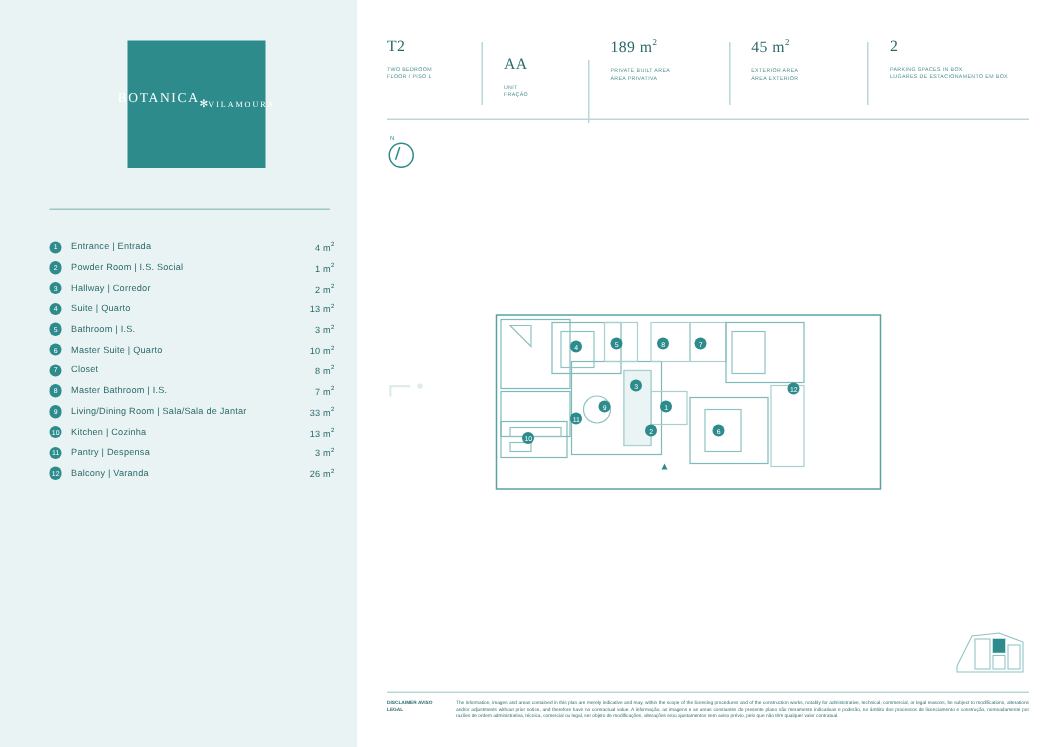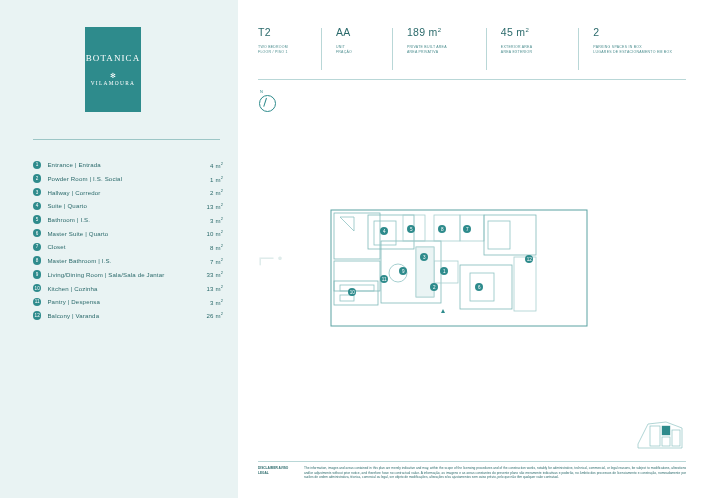--- a/index.html
+++ b/index.html
@@ -25,24 +25,24 @@
   .sidebar {
     position: absolute;
     left: 0; top: 0;
     width: 238px;
     height: 498px;
     background: #e9f3f3;
   }
   .logo-box {
     position: absolute;
     left: 85px; top: 27px;
-    width: 56px; height: 85px;
+    width: 92px; height: 85px;
     background: #2e8b8c;
     display: flex;
-    flex-direction: column;
+    flex-direction: row;
     align-items: center;
     justify-content: center;
   }
   .logo-title {
     color: #ffffff;
     font-size: 9px;
     letter-spacing: 1.1px;
     font-family: "Liberation Serif", serif;
     margin-bottom: 9px;
   }
@@ -120,34 +120,34 @@
   .spec .sep {
     position: absolute;
     right: 0; top: 2px;
     width: 1px; height: 42px;
     background: #b9d7d7;
   }
   .spec-main {
     font-size: 10.5px;
     letter-spacing: .3px;
     color: #2b6a6b;
-    font-family: Liberation Sans, sans-serif;
+    font-family: Liberation Serif, serif;
     margin-bottom: 7px;
     white-space: nowrap;
   }
   .spec-main sup { font-size: 6px; }
   .spec-sub {
     font-size: 3.5px;
     line-height: 5.2px;
     letter-spacing: .25px;
     color: #4e8f90;
     white-space: nowrap;
   }
   .spec.w1 { width: 72px; }
-  .spec.w2 { width: 62px; }
+  .spec.w2 { width: 62px; margin-top: 12px; }
   .spec.w3 { width: 95px; }
   .spec.w4 { width: 93px; }
   .spec.w5 { width: 100px; }
 
   .headrule {
     position: absolute;
     left: 258px; top: 79px;
     width: 428px; height: 1px;
     background: #b9d7d7;
   }

